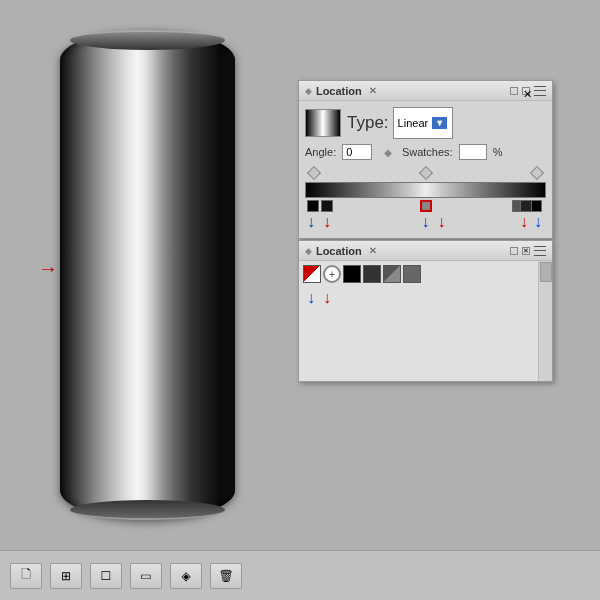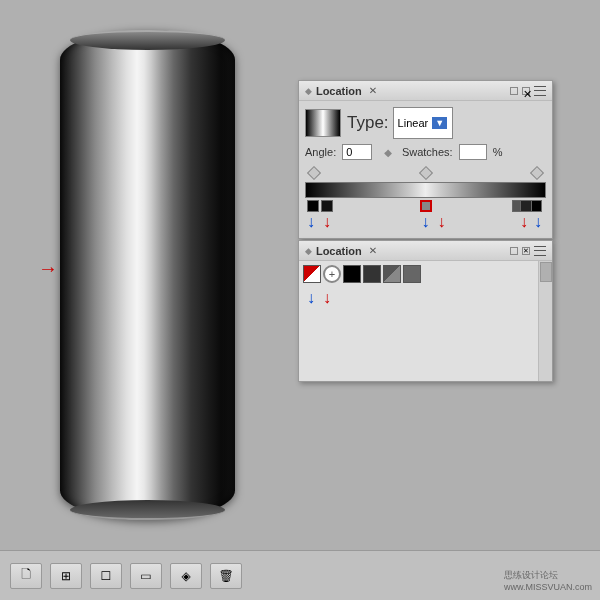--- a/index.html
+++ b/index.html
@@ -467,17 +467,13 @@
   <div class="toolbar-btn">
     <span>▭</span>
   </div>
   <div class="toolbar-btn">
     <span>◈</span>
   </div>
   <div class="toolbar-btn">
     <span>🗑</span>
   </div>
 
-  <div class="watermark">
-    <div>思练设计论坛</div>
-    <div>www.MISSVUAN.com</div>
-  </div>
 </div>
 
 </body></html>

